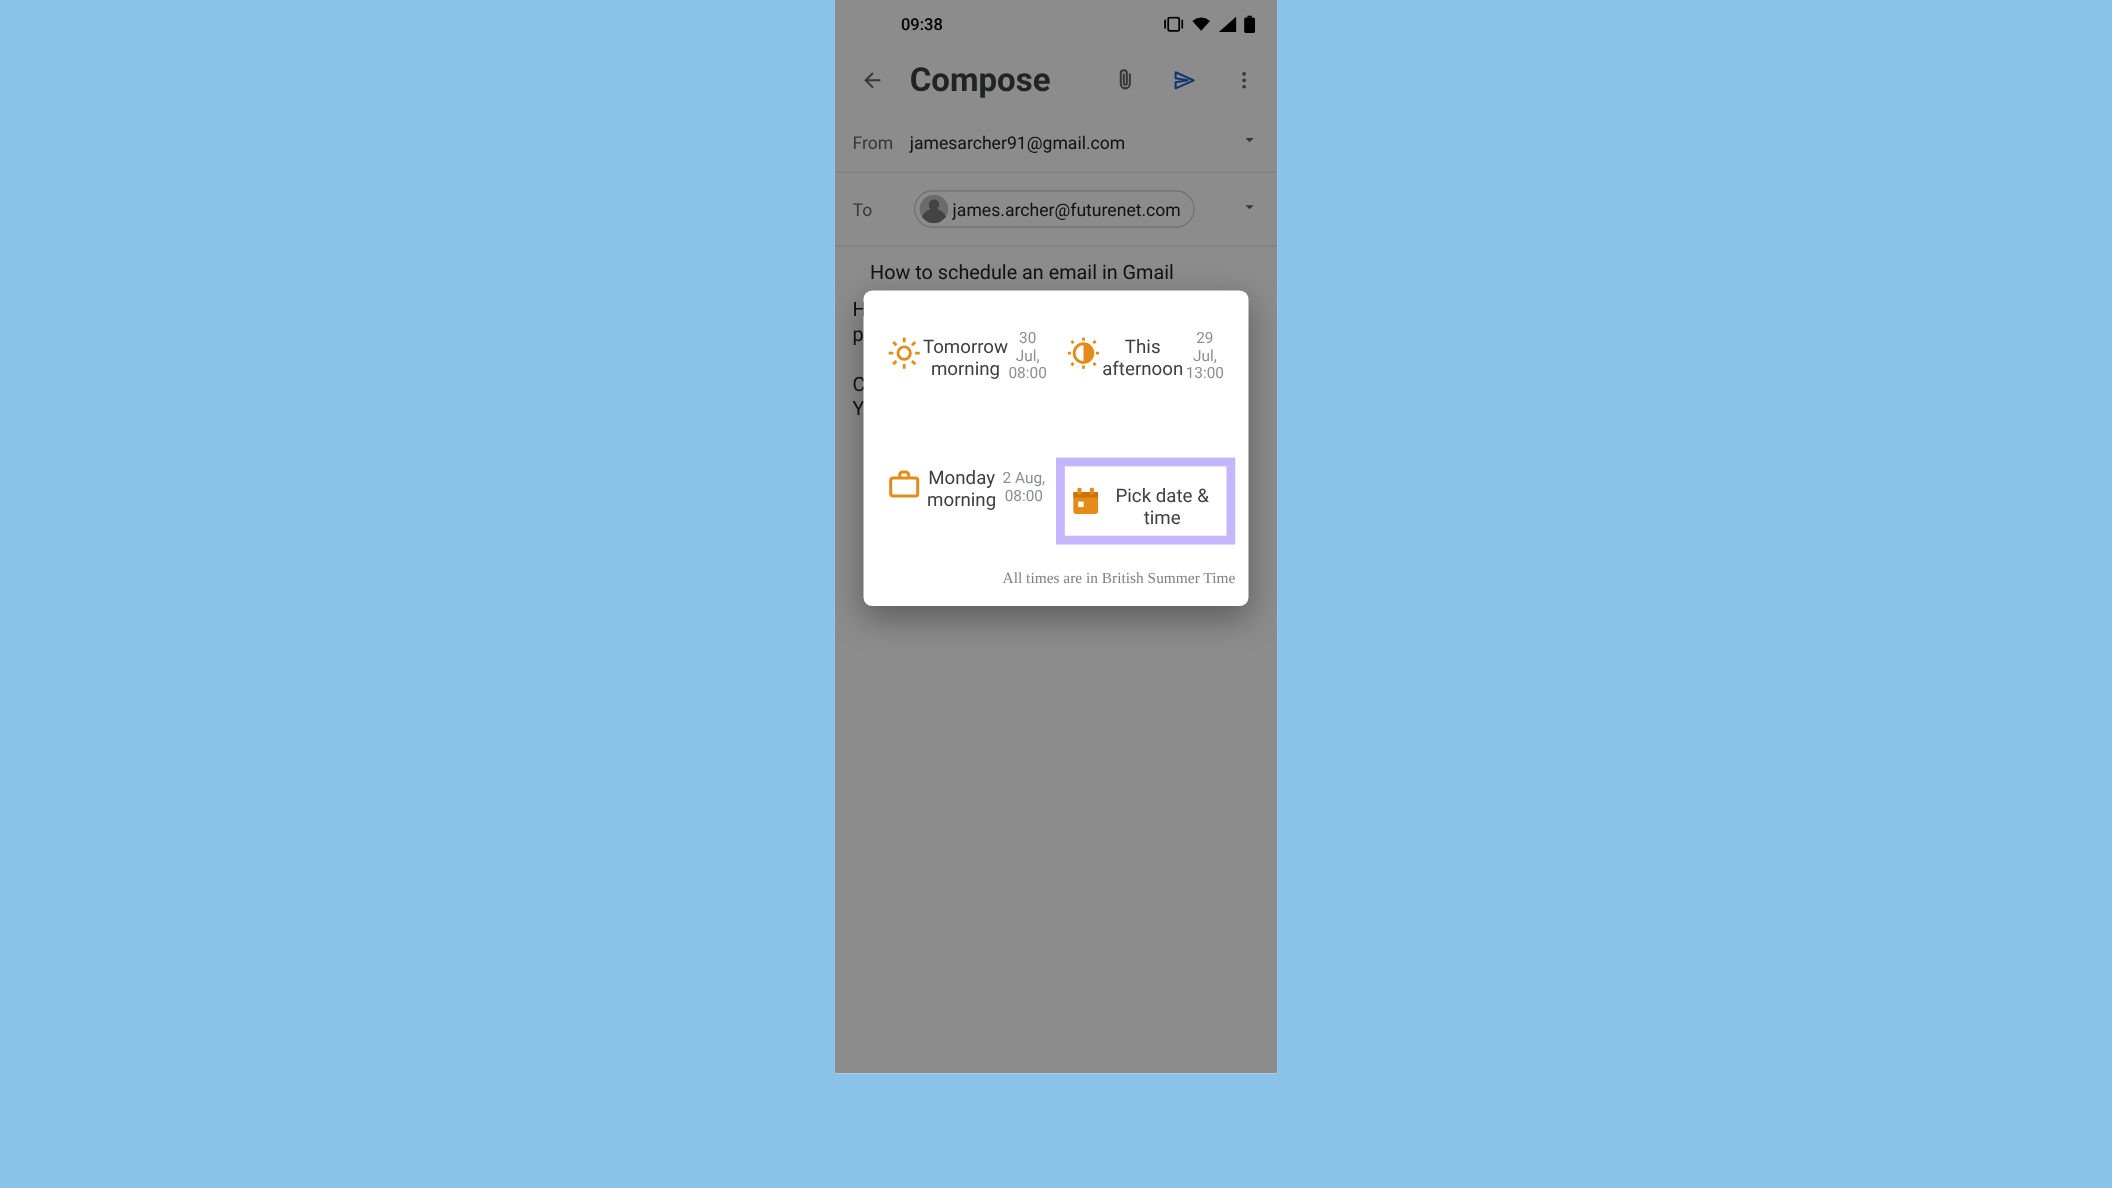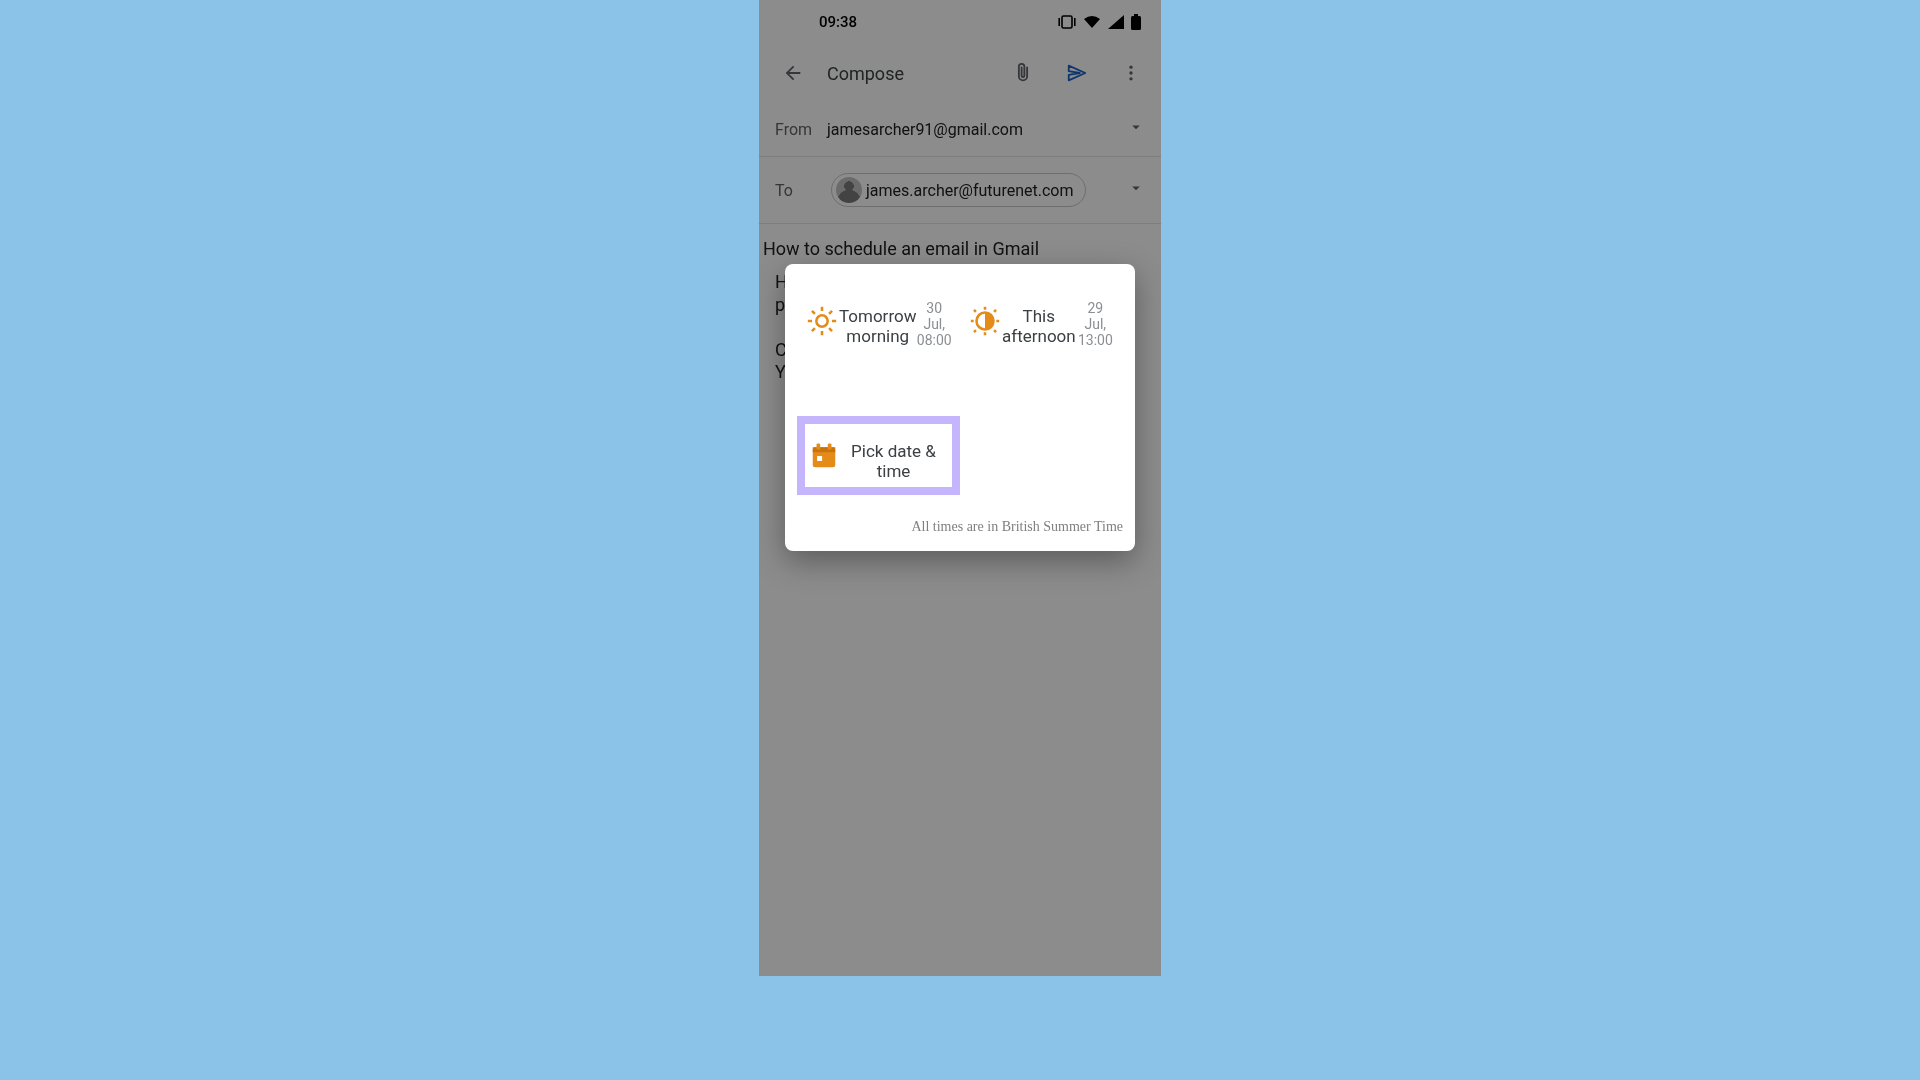--- a/index.html
+++ b/index.html
@@ -38,21 +38,21 @@
   .statusbar .spacer { flex: 1; }
   .status-icons { display: flex; gap: 7px; align-items: center; }
   .status-icons svg { display: block; }
   
   .appbar {
     height: 58px;
     display: flex; align-items: center;
     padding: 0 10px 0 14px;
     gap: 14px;
   }
-  .appbar .title { font-size: 18px; color: #3c4043; flex: 1; }
+  .appbar .title { font-size: 30px; color: #3c4043; flex: 1; font-weight: bold; }
   .icon-btn {
     width: 40px; height: 40px;
     display: flex; align-items: center; justify-content: center;
     border-radius: 50%;
   }
   
   .row {
     display: flex; align-items: center;
     padding: 16px;
     border-bottom: 1px solid #e5e5e5;
@@ -69,24 +69,25 @@
     height: 34px;
     margin-left: 4px;
   }
   .avatar {
     width: 26px; height: 26px; border-radius: 50%;
     background: #c3c3c3;
     background-image: radial-gradient(circle at 50% 35%, #7a7a7a 0 22%, transparent 23%),
                       radial-gradient(circle at 50% 95%, #7a7a7a 0 42%, transparent 43%);
   }
   .subject {
-    padding: 14px 4px 6px;
+    padding: 14px 16px 6px;
     font-size: 18px;
     color: #202124;
     border-bottom: none;
+    margin-left: 16px;
   }
   .body-txt {
     padding: 6px 16px;
     font-size: 18px;
     color: #202124;
     line-height: 1.25;
     white-space: pre-line;
   }
   
   .dialog {
@@ -234,20 +235,30 @@
                 <path d="M12 4v-2M12 22v-2M4 12H2M22 12h-2M5.6 5.6 4.2 4.2M19.8 19.8l-1.4-1.4M5.6 18.4l-1.4 1.4M19.8 4.2l-1.4 1.4"></path>
               </g>
               <path d="M12 6a6 6 0 0 1 0 12z" fill="#e58b1a"></path>
               <circle cx="12" cy="12" r="6" fill="none" stroke="#e58b1a" stroke-width="1.8"></circle>
             </svg>
         </span>
         <span class="ttl">This afternoon</span>
         <span class="sub">29 Jul, 13:00</span>
       </div>
 
+      <div class="opt">
+        <span class="ico">
+          <svg width="34" height="30" viewBox="0 0 24 22">
+              <rect x="3" y="7" width="18" height="12" rx="1.5" fill="none" stroke="#e58b1a" stroke-width="2"></rect>
+              <path d="M9 7V5a2 2 0 0 1 2-2h2a2 2 0 0 1 2 2v2" fill="none" stroke="#e58b1a" stroke-width="2"></path>
+            </svg>
+        </span>
+        <span class="ttl">Monday morning</span>
+        <span class="sub">2 Aug, 08:00</span>
+      </div>
 
       <div class="opt highlight">
         <span class="ico">
           <svg width="30" height="30" viewBox="0 0 24 24">
               <rect x="3" y="5" width="18" height="16" rx="2" fill="#e58b1a"></rect>
               <rect x="3" y="5" width="18" height="4" fill="#c9730d"></rect>
               <rect x="6" y="2" width="3" height="5" rx="1" fill="#e58b1a"></rect>
               <rect x="15" y="2" width="3" height="5" rx="1" fill="#e58b1a"></rect>
               <rect x="6.5" y="12" width="4" height="4" fill="#fff"></rect>
             </svg>

